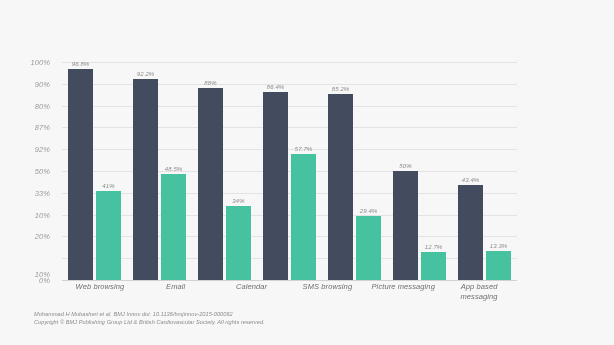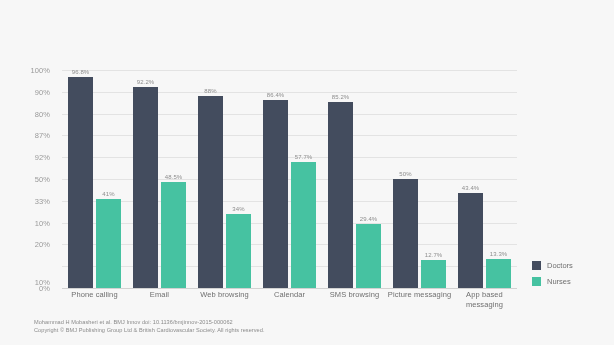--- a/index.html
+++ b/index.html
@@ -9,24 +9,25 @@
   body {
     width: 614px;
     height: 345px;
     background: #f7f7f7;
     font-family: "Liberation Sans", sans-serif;
     overflow: hidden;
     position: relative;
   }
   .figure {
     position: absolute;
-    left: 0; top: 16px;
+    left: 0; top: 8px;
     width: 614px;
     height: 318px;
     background: #f7f7f7;
+    font-style: italic;
   }
 
   
   .plot-wrap {
     position: absolute;
     left: 62px;
     top: 54px;
     width: 455px;
     height: 218px;
   }
@@ -260,38 +261,27 @@
           </div>
           <div class="bar nurses" style="height: 100%;">
             <div class="fill" style="height: 28.994px; background: rgb(70, 194, 161);"></div>
             <div class="value" style="bottom: 30.994px;">13.3%</div>
           </div>
         </div>
       </div>
   </div>
 
   <div class="x-axis">
-      <div class="x-tick">Phone calling</div>
+      <div class="x-tick">Web browsing</div>
       <div class="x-tick">Email</div>
-      <div class="x-tick">Web browsing</div>
       <div class="x-tick">Calendar</div>
       <div class="x-tick">SMS browsing</div>
       <div class="x-tick">Picture messaging</div>
       <div class="x-tick">App based messaging</div>
     </div>
 
-  <div class="legend">
-      <div class="legend-row">
-        <div class="legend-swatch" style="background: rgb(67, 76, 94);"></div>
-        <div class="legend-label">Doctors</div>
-      </div>
-      <div class="legend-row">
-        <div class="legend-swatch" style="background: rgb(70, 194, 161);"></div>
-        <div class="legend-label">Nurses</div>
-      </div>
-    </div>
 
   <div class="footer">
     <div class="footer-line">Mohammad H Mobasheri et al. BMJ Innov doi: 10.1136/bmjinnov-2015-000062</div>
     <div class="footer-line">Copyright © BMJ Publishing Group Ltd &amp; British Cardiovascular Society. All rights reserved.</div>
   </div>
 
 </div>
 
 </body></html>

